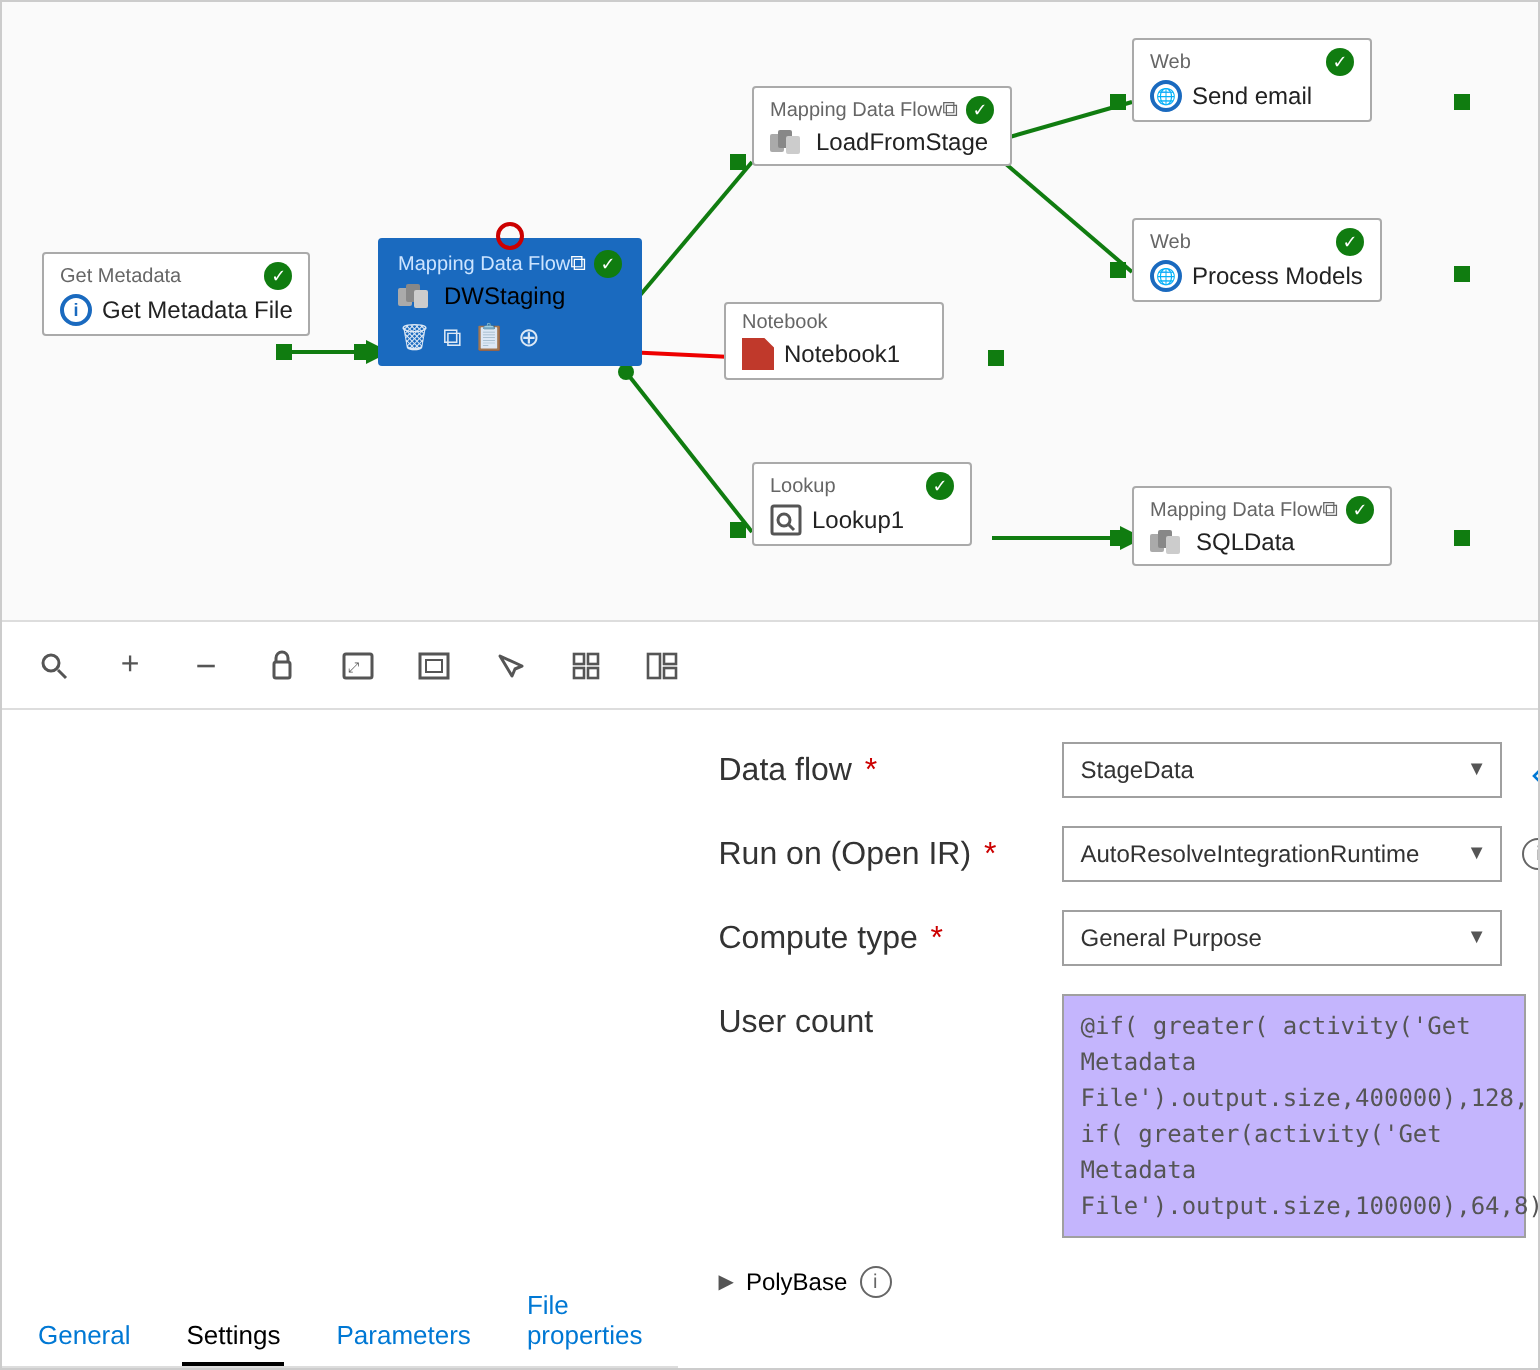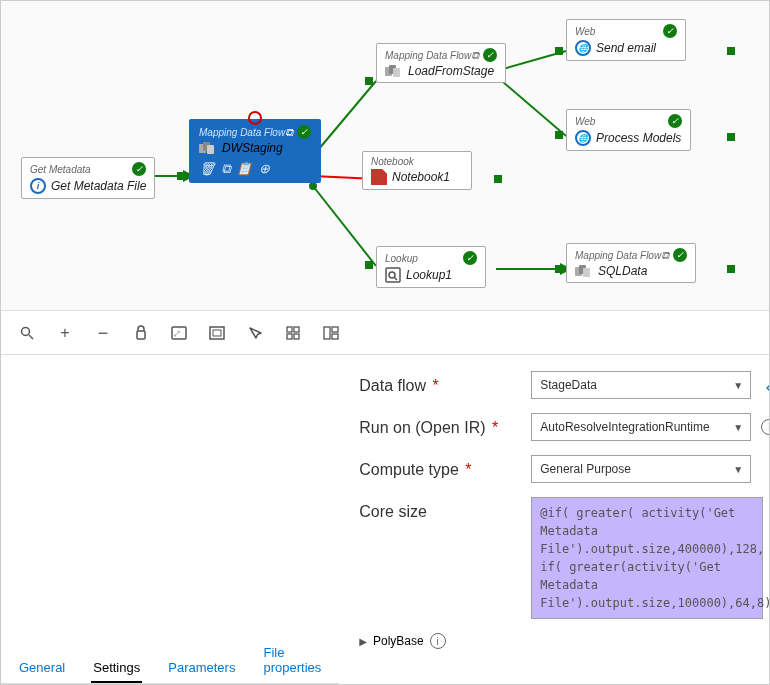--- a/index.html
+++ b/index.html
@@ -196,21 +196,20 @@
 
     
     .node {
       position: absolute;
       background: #fff;
       border: 1px solid #aaa;
       border-radius: 2px;
       padding: 4px 8px;
       font-size: 11px;
       min-width: 110px;
-      font-style: italic;
     }
 
     .node-header {
       font-size: 10px;
       color: #666;
       margin-bottom: 2px;
       display: flex;
       align-items: center;
       justify-content: space-between;
     }
@@ -352,21 +351,21 @@
       <rect x="554" y="130" width="8" height="8" fill="#107c10"></rect>
       <rect x="554" y="264" width="8" height="8" fill="#107c10"></rect>
       <rect x="726" y="46" width="8" height="8" fill="#107c10"></rect>
       <rect x="726" y="132" width="8" height="8" fill="#107c10"></rect>
       <rect x="726" y="264" width="8" height="8" fill="#107c10"></rect>
       <rect x="493" y="174" width="8" height="8" fill="#107c10"></rect>
       <rect x="176" y="171" width="8" height="8" fill="#107c10"></rect>
       <rect x="137" y="171" width="8" height="8" fill="#107c10"></rect>
     </svg>
 
-    <div class="node" style="left:20px; top:156px; min-width:115px;">
+    <div class="node" style="left:20px; top:125px; min-width:115px;">
       <div class="node-header">
         <span>Get Metadata</span>
         <span class="status-check">✓</span>
       </div>
       <div class="node-title">
         <span class="metadata-icon">i</span>
         <span>Get Metadata File</span>
       </div>
     </div>
 
@@ -420,21 +419,21 @@
     <div class="node" style="left:361px; top:150px; min-width:110px;">
       <div class="node-header">
         <span>Notebook</span>
       </div>
       <div class="node-title">
         <div class="notebook-icon"></div>
         <span>Notebook1</span>
       </div>
     </div>
 
-    <div class="node" style="left:375px; top:245px; min-width:110px;">
+    <div class="node" style="left:375px; top:230px; min-width:110px;">
       <div class="node-header">
         <span>Lookup</span>
         <span class="status-check">✓</span>
       </div>
       <div class="node-title">
         <svg width="16" height="16">
           <rect x="1" y="1" width="14" height="14" fill="none" stroke="#555" stroke-width="1.5" rx="1"></rect>
           <circle cx="7" cy="8" r="3" fill="none" stroke="#555" stroke-width="1.5"></circle>
           <line x1="9" y1="10" x2="12" y2="13" stroke="#555" stroke-width="1.5"></line>
         </svg>
@@ -592,21 +591,21 @@
             <select class="select-box">
               <option>General Purpose</option>
             </select>
             <span class="select-arrow">▼</span>
           </div>
         </div>
       </div>
 
       <div class="form-row">
         <div class="form-label">
-          <span>Core size</span>
+          <span>User count</span>
         </div>
         <div class="form-control">
           <div class="expression-box">
             <span>@if( greater( activity('Get Metadata File').output.size,400000),128, if( greater(activity('Get Metadata File').output.size,100000),64,8))</span>
           </div>
         </div>
       </div>
 
       <div class="polybase-row">
         <span class="chevron-right">▶</span>

